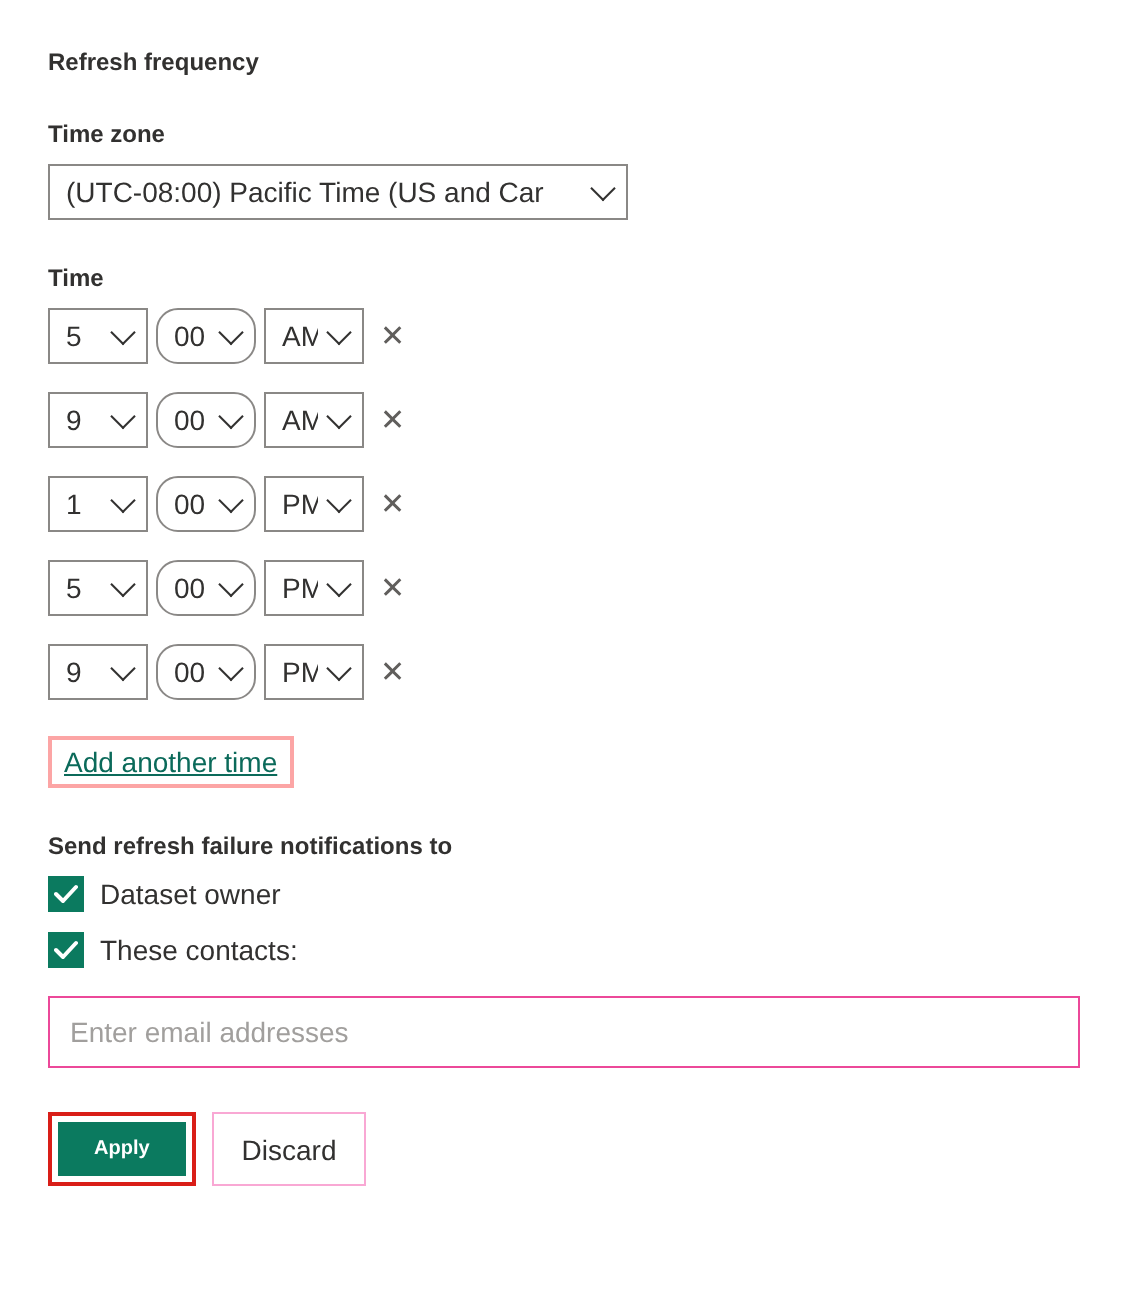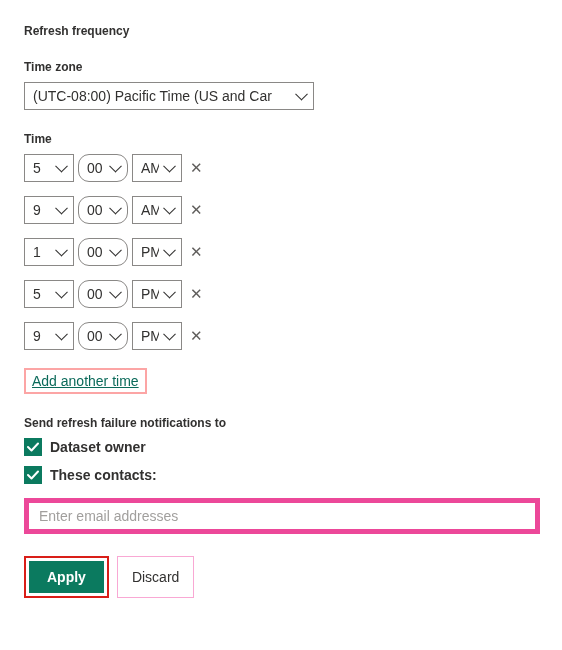--- a/index.html
+++ b/index.html
@@ -104,47 +104,46 @@
       cursor: pointer;
       flex-shrink: 0;
     }
     .checkbox svg {
       width: 12px;
       height: 12px;
     }
     .checkbox-label {
       font-size: 14px;
       color: #323130;
-      font-weight: bold;
     }
     .email-input {
       width: 516px;
       height: 36px;
-      border: 5px solid #ec4899;
+      border: 1px solid #ec4899;
       padding: 6px 10px;
       font-size: 14px;
       font-family: inherit;
       color: #323130;
       margin-top: 4px;
     }
     .email-input::placeholder {
       color: #a19f9d;
     }
     .button-row {
       display: flex;
       align-items: stretch;
       gap: 8px;
       margin-top: 22px;
     }
     .btn-apply {
       background: #0b7a5f;
       color: #fff;
       border: none;
       padding: 8px 18px;
-      font-size: 14px;
+      font-size: 10px;
       font-weight: 600;
       font-family: inherit;
       cursor: pointer;
     }
     .btn-discard {
       background: #fff;
       color: #323130;
       border: 1px solid #f9a8d4;
       padding: 8px 14px;
       font-size: 14px;

